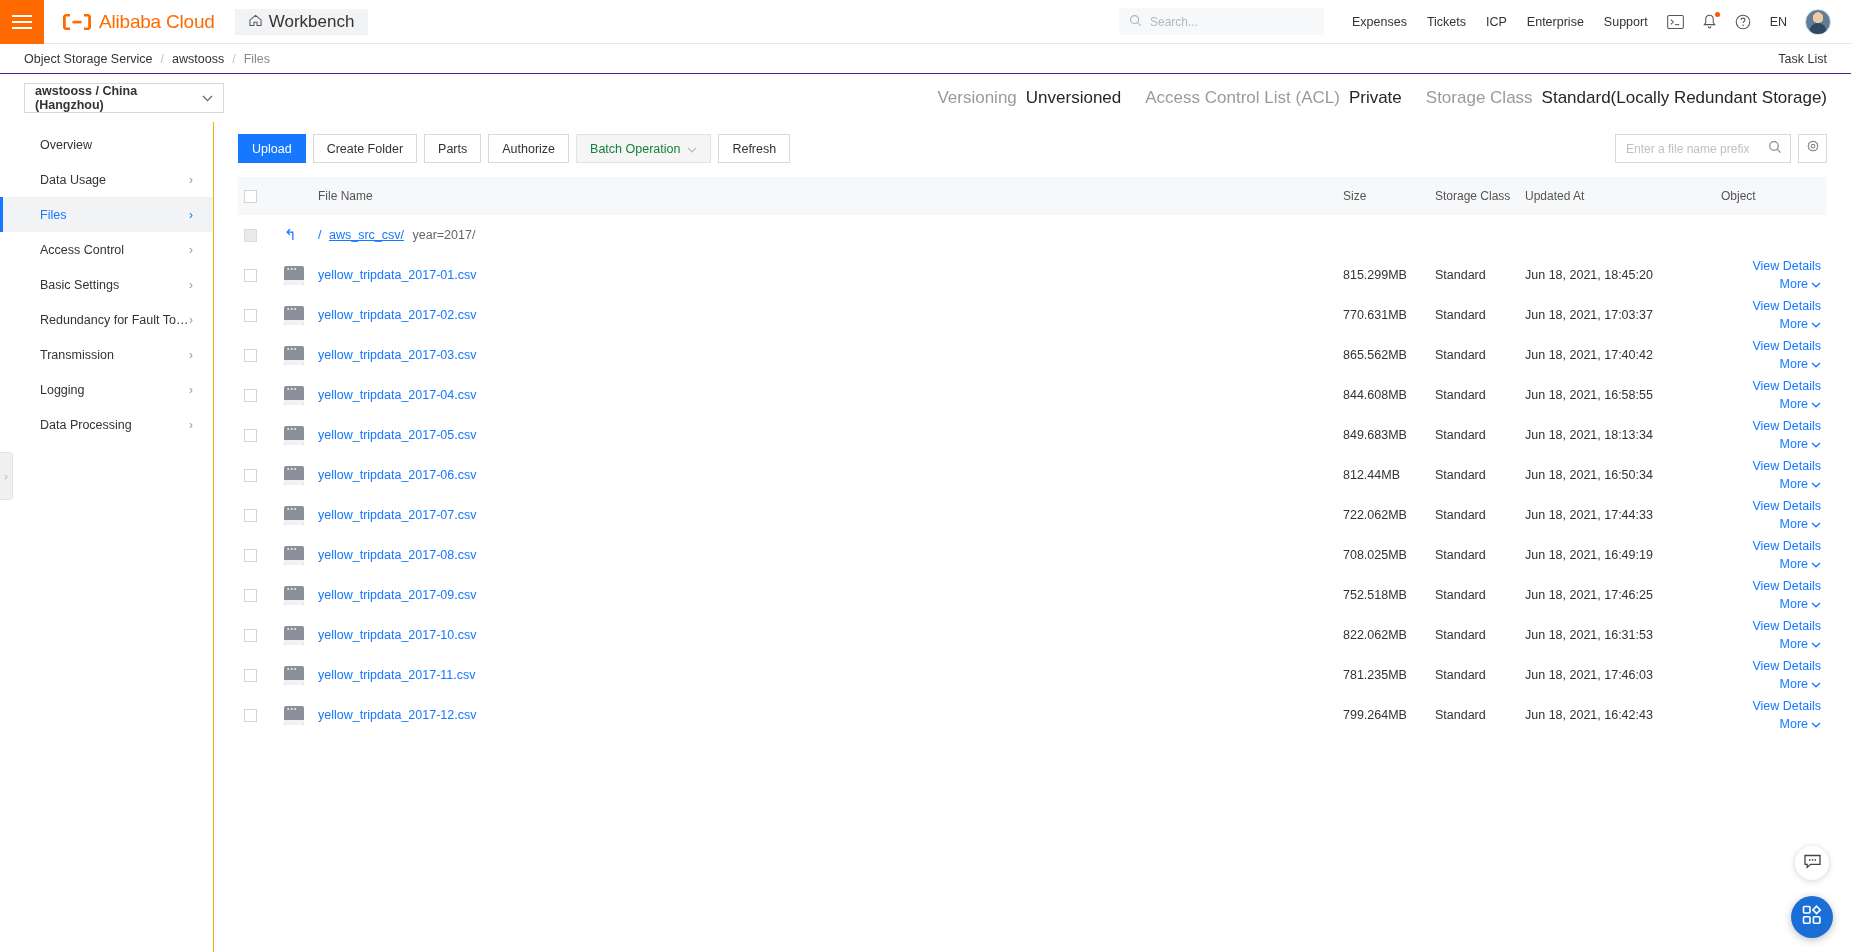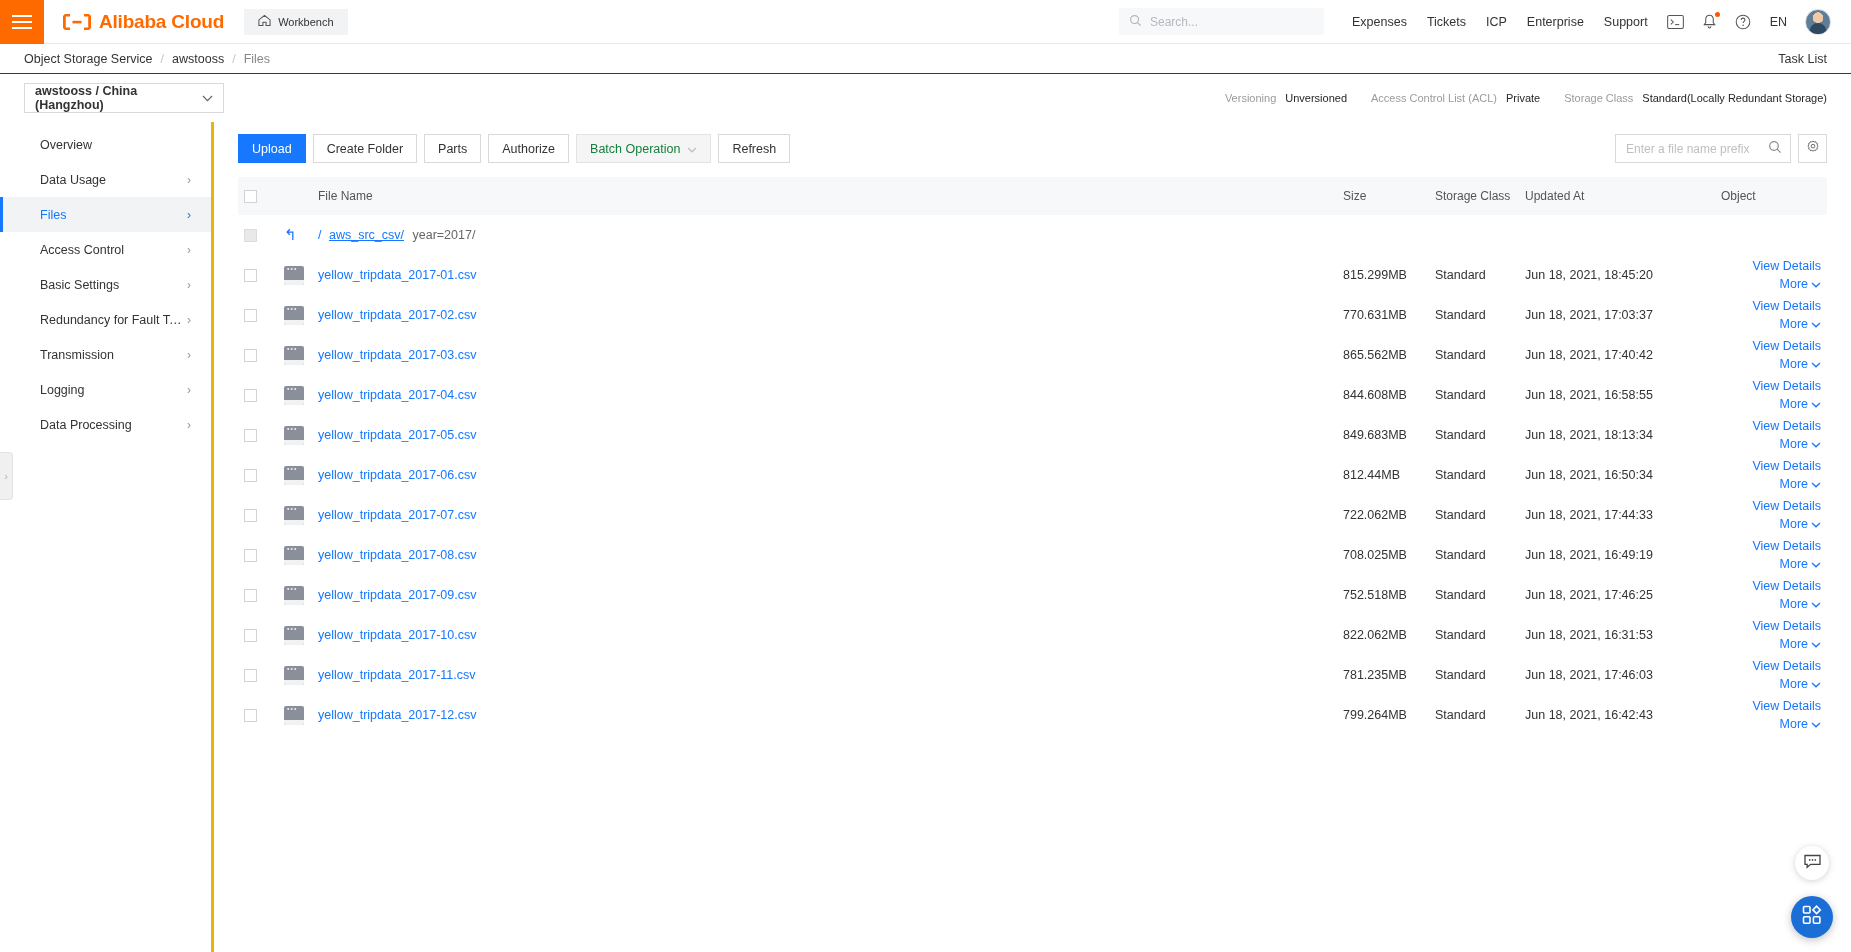--- a/index.html
+++ b/index.html
@@ -27,30 +27,30 @@
     align-items: center; justify-content: center;
     gap: 4px; cursor: pointer; flex: 0 0 auto;
   }
   .hamburger span { display:block; width: 20px; height: 2px; background:#fff; }
   .brand {
     display: flex; align-items: center; gap: 7px;
     margin-left: 18px; flex: 0 0 auto;
   }
   .brand-mark { display:flex; align-items:center; }
   .brand-text {
-    color: #ff6a00; font-size: 19px; font-weight: bold; letter-spacing: -0.2px;
+    color: #ff6a00; font-size: 19px; font-weight: normal; letter-spacing: -0.2px;
     white-space: nowrap;
   }
   .workbench {
     margin-left: 20px;
     background: #f2f3f5;
     height: 26px;
     display: flex; align-items: center; gap: 7px;
     padding: 0 14px;
-    font-size: 11px; color: #333;
+    font-size: 17px; color: #333;
     cursor: pointer; flex: 0 0 auto;
   }
   .topbar-right {
     margin-left: auto;
     display: flex; align-items: center; gap: 0px;
     padding-right: 20px;
   }
   .hsearch {
     width: 205px; height: 27px;
     background: #f7f8fa;
@@ -104,33 +104,33 @@
     position: relative;
   }
   .bucket-select {
     width: 200px; height: 30px;
     border: 1px solid #d9d9d9; background:#fff;
     display:flex; align-items:center; justify-content:space-between;
     padding: 0 10px; font-size: 12.5px; font-weight: bold; color:#333;
     cursor: pointer;
   }
   .meta {
-    margin-left:auto; display:flex; align-items:center; font-size:11px;
+    margin-left:auto; display:flex; align-items:center; font-size:17px;
     white-space: nowrap;
   }
   .meta-k { color:#9b9b9b; }
   .meta-v { color:#262626; margin-left: 9px; margin-right: 24px; }
   .meta-v.last { margin-right: 0; text-align: right; }
 
   
   .body { display:flex; height: calc(952px - 44px - 30px - 48px); }
 
   .sidebar {
     width: 214px; flex: 0 0 214px;
-    border-right: 3px solid #eab308;
+    border-right: 1px solid #eab308;
     padding-top: 5px;
     position: relative;
     background: #fff;
   }
   .nav-item {
     height: 35px; display:flex; align-items:center;
     padding: 0 20px 0 40px; font-size: 12.5px; color:#333;
     cursor: pointer; position: relative;
   }
   .nav-item .chev { margin-left:auto; color:#999; font-size: 12px; }

